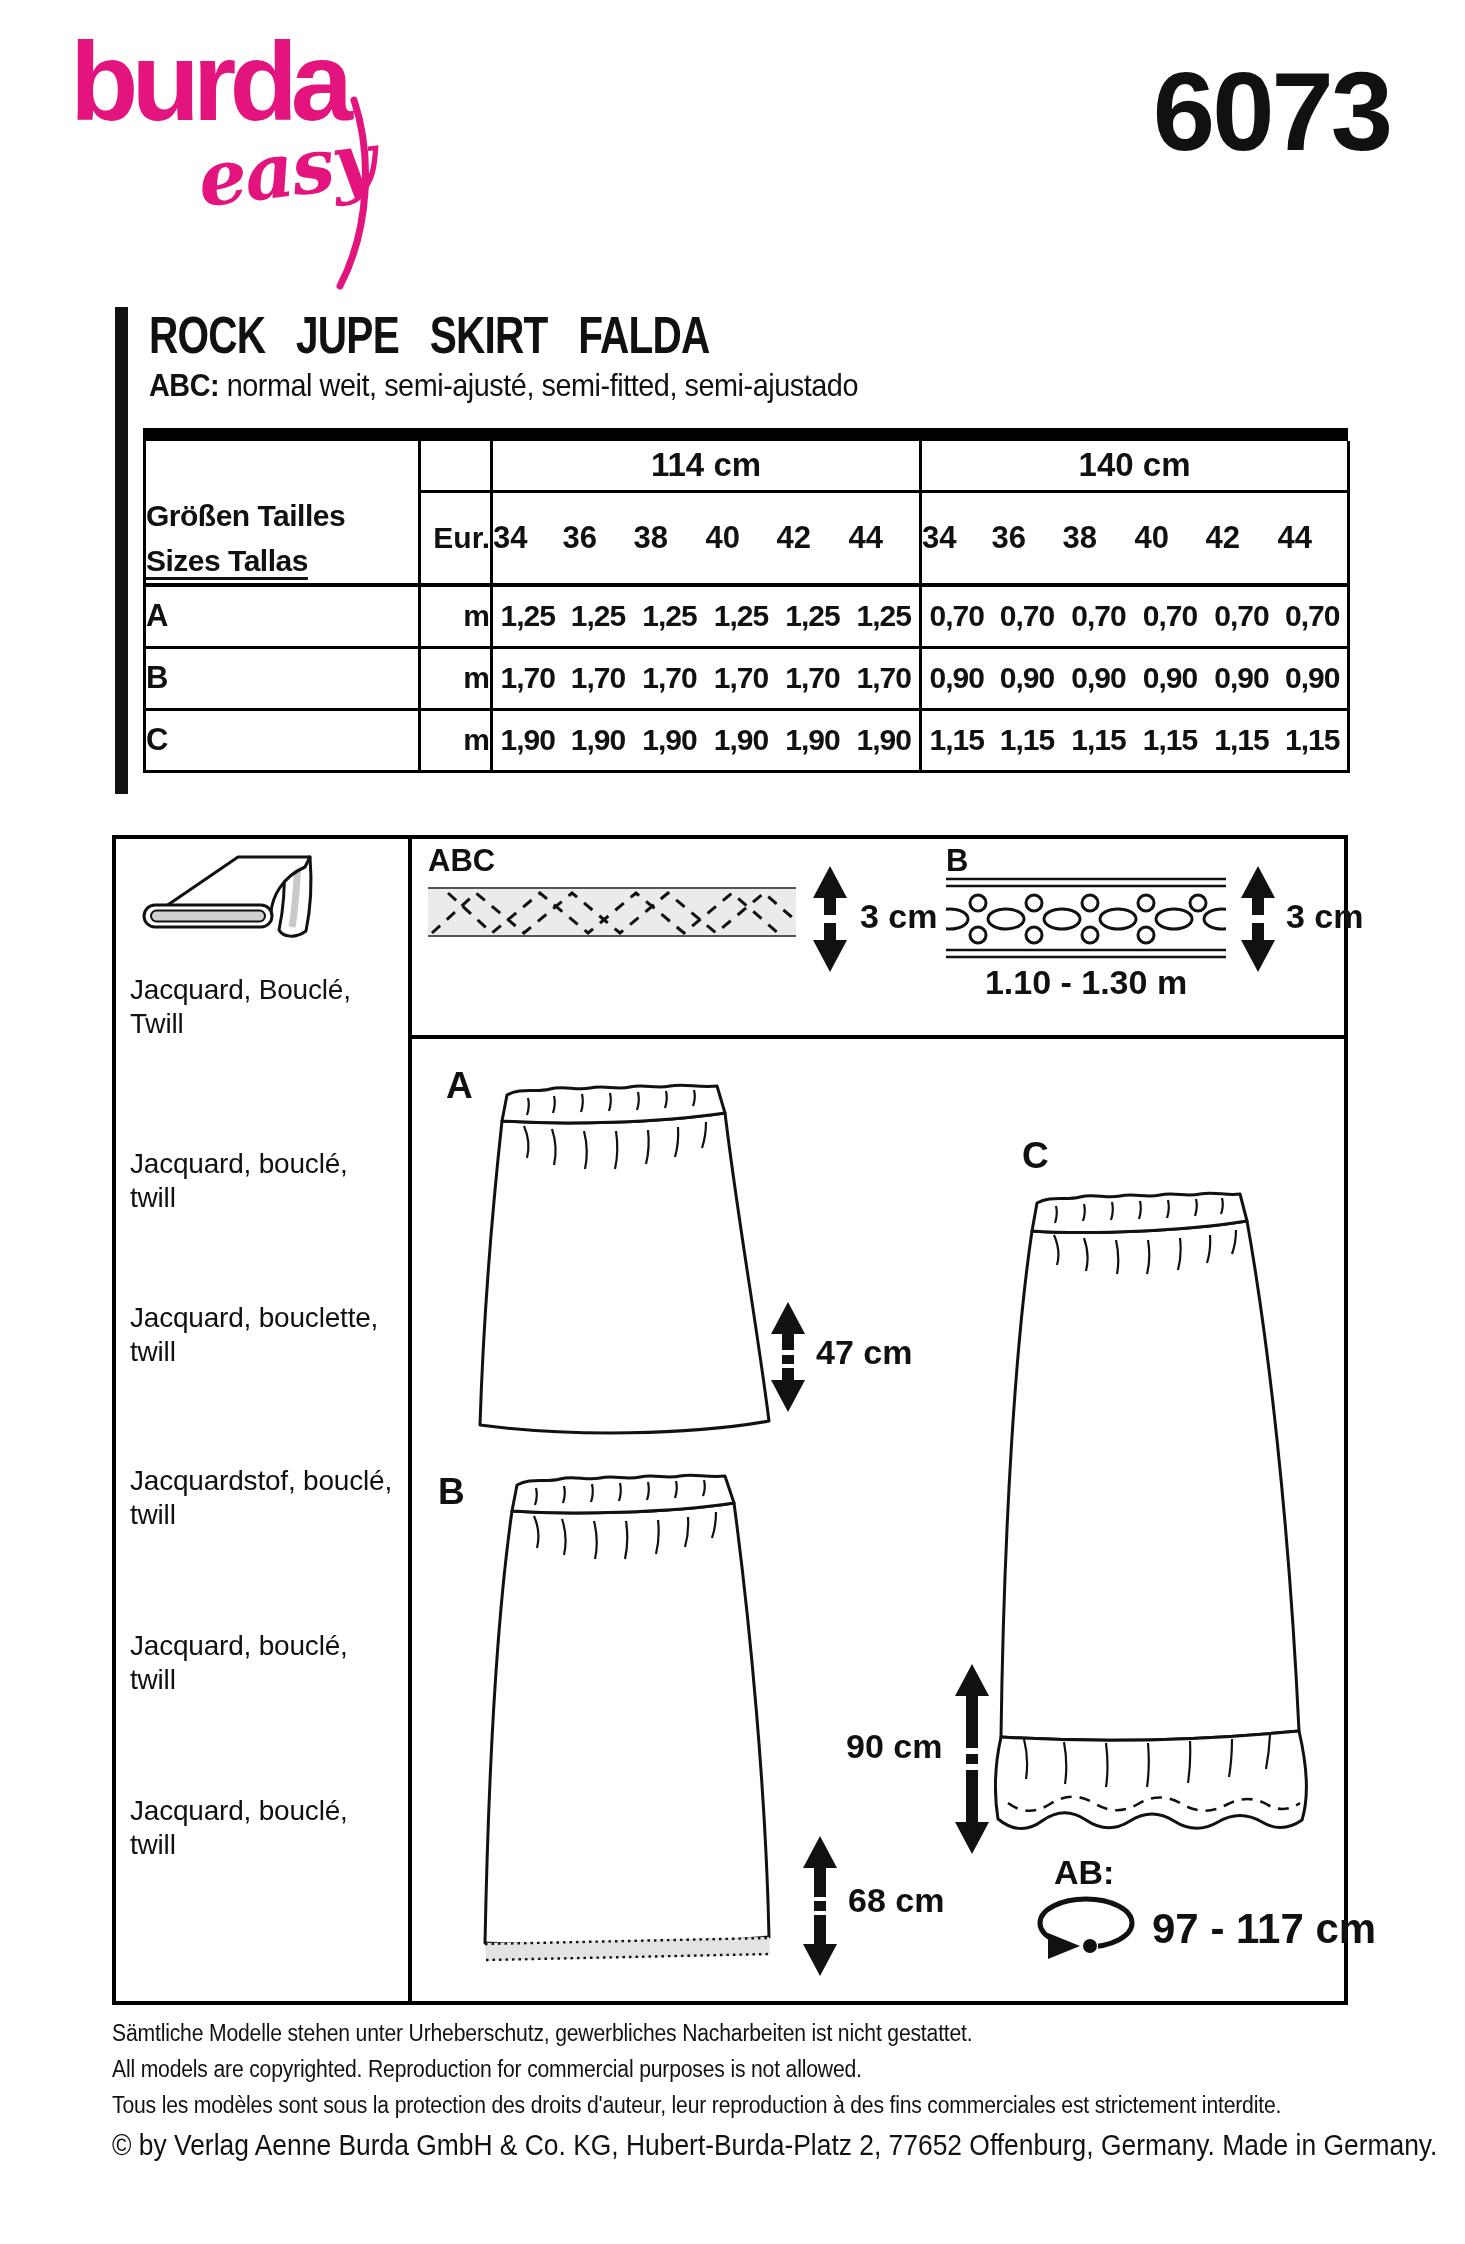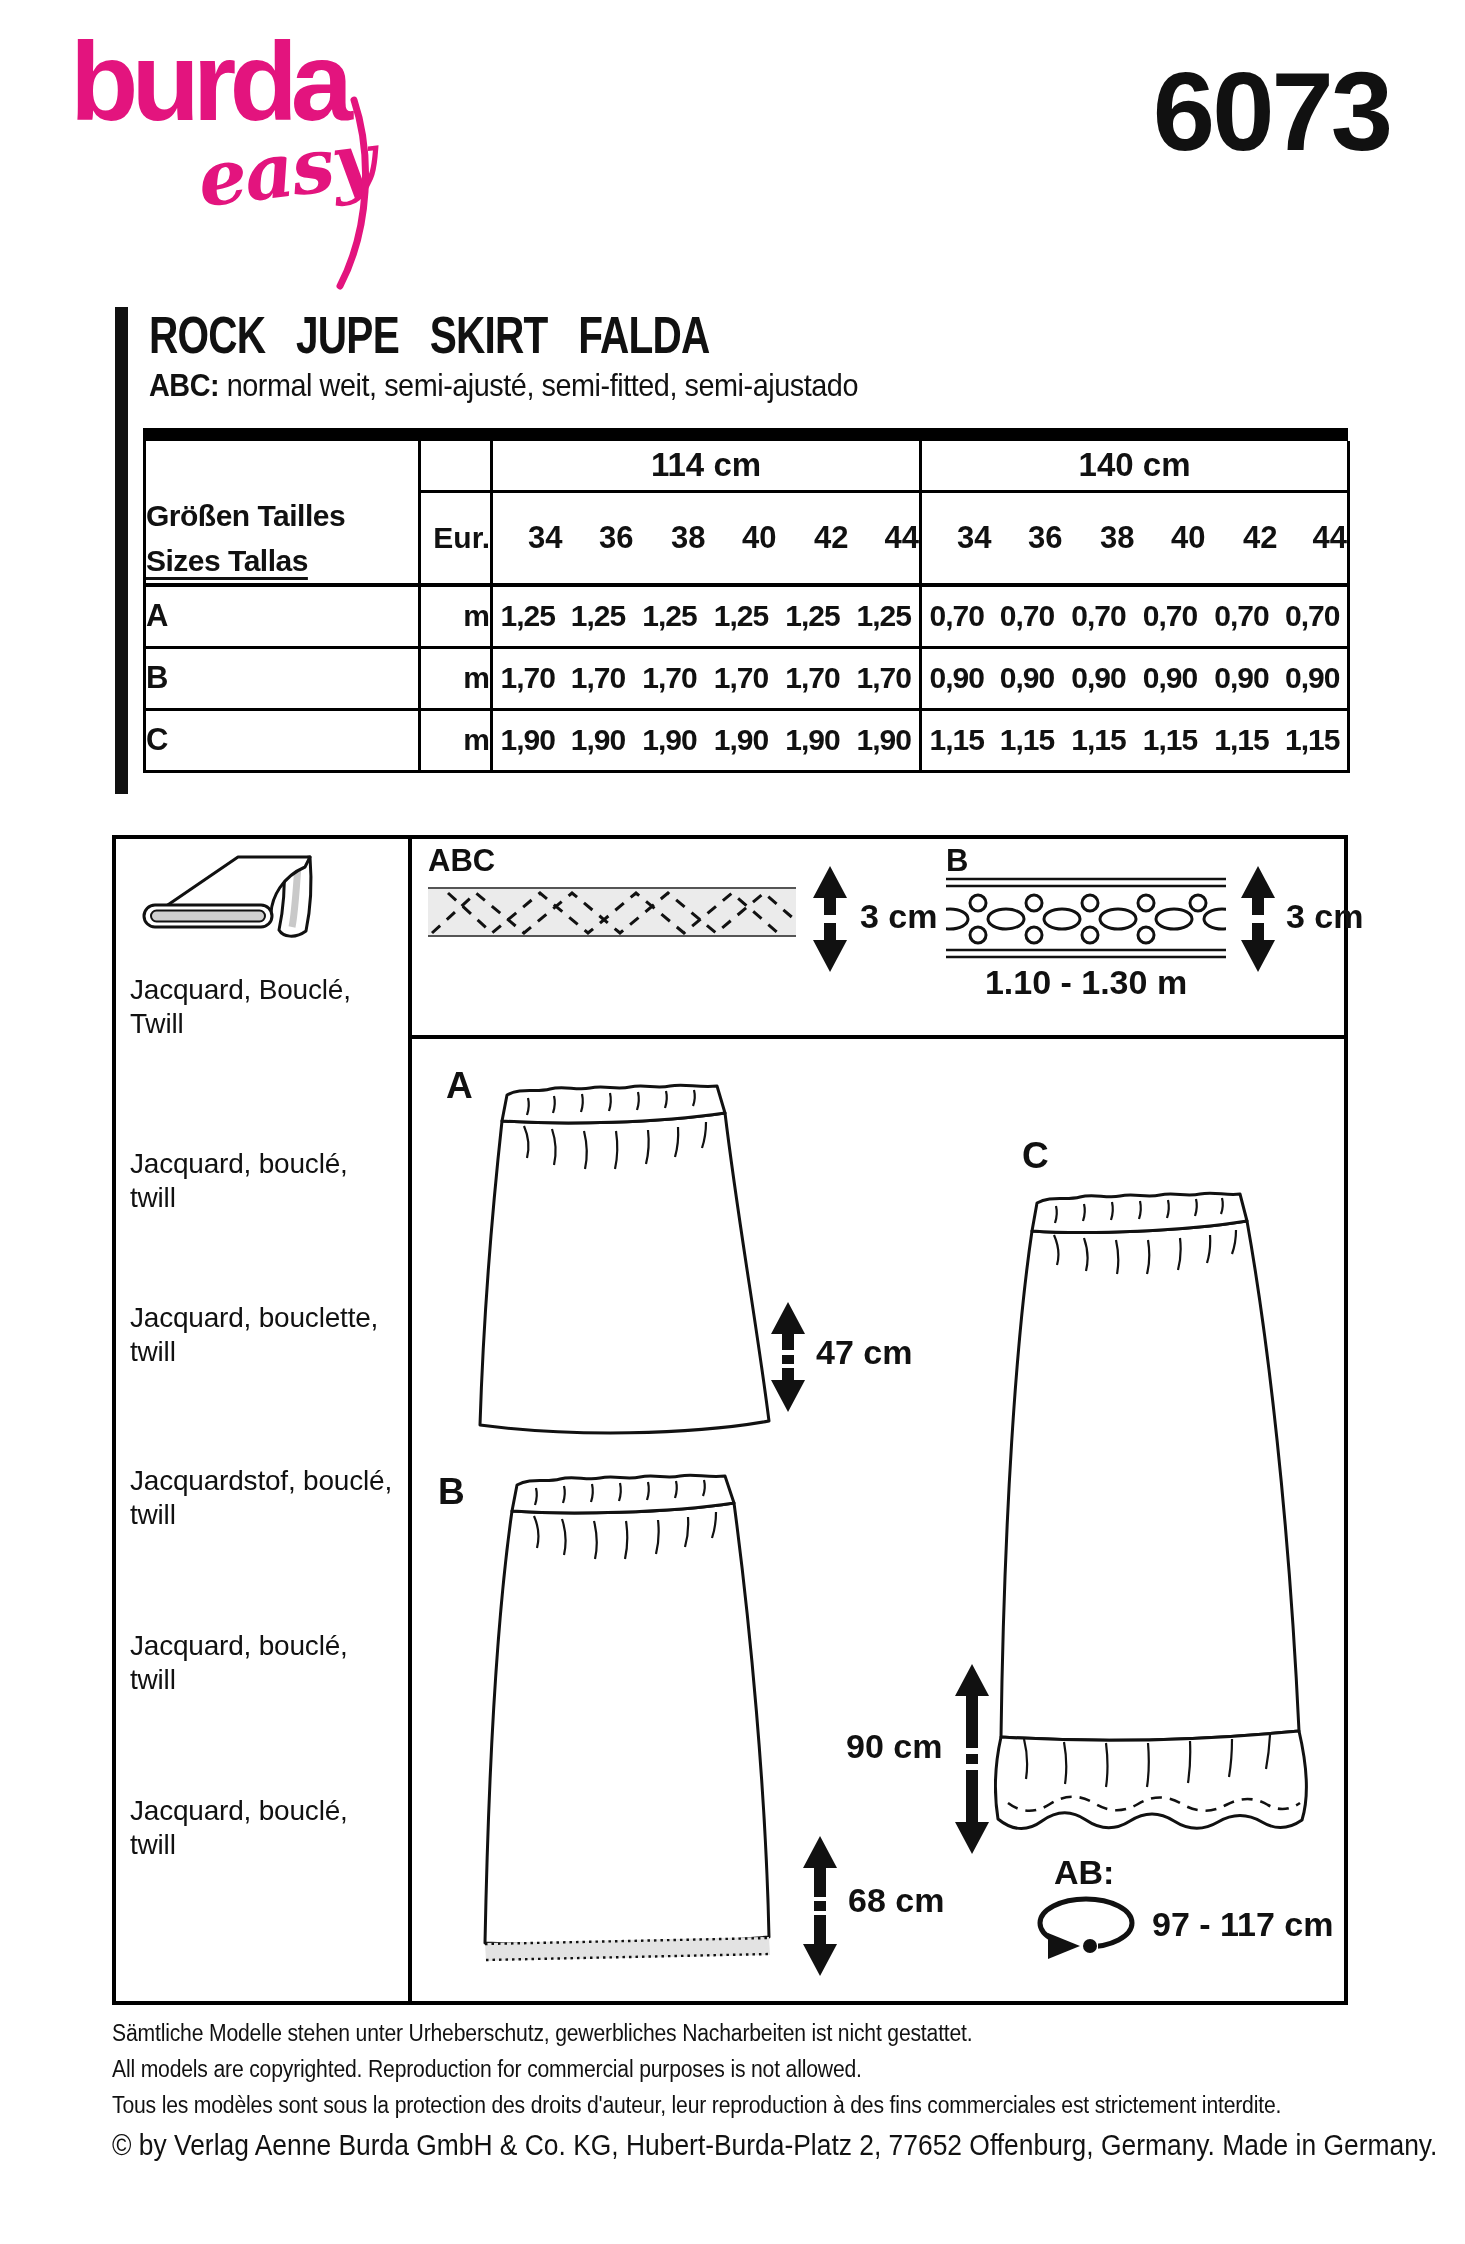--- a/index.html
+++ b/index.html
@@ -36,21 +36,21 @@
   tr.h1{height:50px;} tr.h2{height:94px;} tr.d{height:62px;}
   .bR{border-right:3px solid #000;}
   tr.h1 td{border-bottom:3px solid #000;}
   tr.h2 td,th.lblcell{border-bottom:4px solid #000;}
   tr.d td,tr.d th{border-bottom:3px solid #000;}
   th.lblcell{text-align:left;padding-left:10px;vertical-align:bottom;padding-bottom:10px;
         font-size:30px;line-height:1.5;letter-spacing:-.5px;font-weight:700;}
   .u{text-decoration:underline;text-underline-offset:6px;text-decoration-thickness:2.5px;}
   td.wcm{text-align:center;font-size:33px;vertical-align:middle;}
   td.eur{text-align:right;padding-right:8px;font-size:30px;vertical-align:middle;}
-  td.size{text-align:right;font-size:31px;vertical-align:middle;margin-top:12px;}
+  td.size{text-align:left;font-size:31px;vertical-align:middle;margin-top:12px;}
   th.vlabel{text-align:left;padding-left:10px;font-size:31px;vertical-align:middle;font-weight:700;}
   td.unit{text-align:right;padding-right:8px;font-size:30px;vertical-align:middle;}
   td.val{text-align:center;font-size:30px;letter-spacing:-1px;vertical-align:middle;}
 
   
   .diagram-box{position:absolute;left:112px;top:835px;width:1236px;height:1170px;
         border:4px solid #000;box-sizing:border-box;}
   .leftcol-border{position:absolute;left:292px;top:0;width:4px;height:100%;background:#000;}
   .notions-divider{position:absolute;left:296px;top:196px;width:932px;height:4px;background:#000;}
   .fabric-icon{position:absolute;left:16px;top:8px;}
@@ -72,21 +72,21 @@
   .range-b{position:absolute;left:830px;top:124px;width:280px;text-align:center;
         font-size:34px;font-weight:700;}
   .viewlabel{position:absolute;font-size:37px;font-weight:700;}
   .va{left:330px;top:226px;} .vb{left:322px;top:632px;} .vc{left:906px;top:296px;}
   .skirt-a{position:absolute;left:360px;top:232px;}
   .skirt-b{position:absolute;left:362px;top:624px;}
   .skirt-c{position:absolute;left:878px;top:330px;}
   .len-a{left:700px;top:494px;} .len-b{left:732px;top:1042px;} .len-c{left:730px;top:888px;}
   .ab-label{position:absolute;left:938px;top:1014px;font-size:34px;font-weight:700;}
   .tape{position:absolute;left:916px;top:1054px;}
-  .hip-range{position:absolute;left:1036px;top:1066px;font-size:34px;font-weight:700;white-space:nowrap;}
+  .hip-range{position:absolute;left:1036px;top:1066px;font-size:42px;font-weight:700;white-space:nowrap;}
 
   
   .footer{position:absolute;left:112px;top:2020px;width:1280px;}
   .fline{font-size:23px;letter-spacing:-.2px;white-space:nowrap;margin-bottom:9px;
         transform:scaleX(.92);transform-origin:left top;}
   .fcopy{font-size:30px;white-space:nowrap;margin-top:3px;
         transform:scaleX(.88);transform-origin:left top;}
 </style>
 </head>
 <body>

